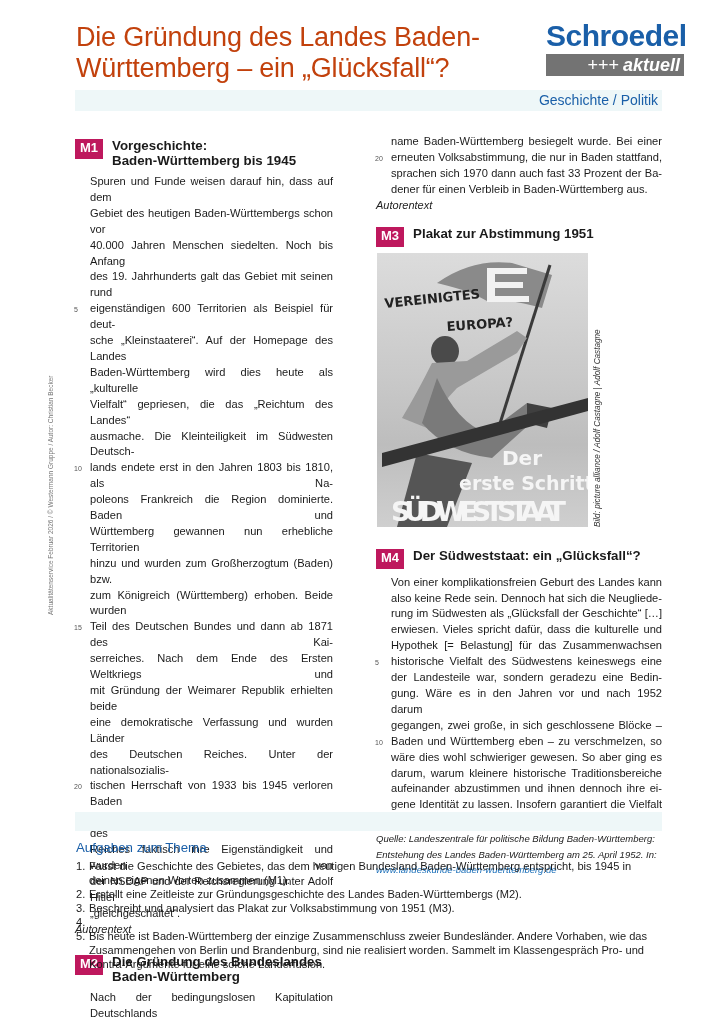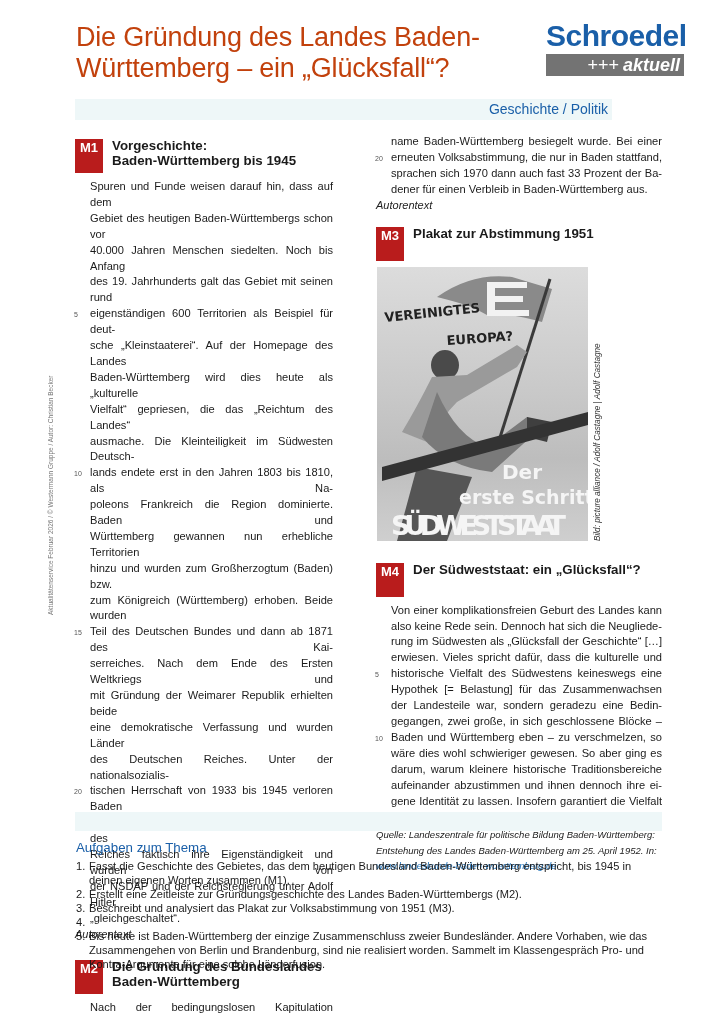--- a/index.html
+++ b/index.html
@@ -7,31 +7,31 @@
   body { position: relative; font-family: "Liberation Sans", "DejaVu Sans", sans-serif; color: #1a1a1a; }
 
   .title { position: absolute; left: 76px; top: 22px; width: 430px; color: #c2410c; font-size: 27px; line-height: 31px; font-weight: normal; letter-spacing: -0.2px; }
 
   .logo { position: absolute; left: 546px; top: 20px; width: 138px; }
   .logo-name { color: #1a5fa8; font-size: 30px; font-weight: bold; line-height: 32px; text-align: right; letter-spacing: -0.5px; }
   .logo-bar { background: #737373; color: #ffffff; height: 22px; margin-top: 2px; font-size: 18px; line-height: 22px; text-align: right; padding-right: 4px; font-style: italic; }
   .logo-bar .plus { font-style: normal; font-weight: normal; margin-right: 4px; }
   .logo-bar .word { font-weight: bold; }
 
-  .subject-band { position: absolute; left: 75px; top: 99px; width: 537px; height: 21px; background: #eef7f8; }
+  .subject-band { position: absolute; left: 75px; top: 90px; width: 587px; height: 21px; background: #eef7f8; }
   .subject { position: absolute; right: 4px; top: 2px; color: #1a5fa8; font-size: 14px; line-height: 17px; }
 
   .sidebar-credit { position: absolute; left: 45px; top: 615px; width: 290px; height: 12px; transform: rotate(-90deg); transform-origin: 0 0; font-size: 6.5px; color: #777; white-space: nowrap; line-height: 12px; }
 
   .col { position: absolute; font-size: 11.1px; line-height: 15.9px; }
   .col-left { left: 75px; top: 138px; width: 258px; }
   .col-right { left: 376px; top: 134px; width: 286px; }
 
   .mhead { display: flex; align-items: flex-start; margin-bottom: 6px; }
-  .mtag { background: #b91c1c; color: #fff; font-weight: bold; font-size: 13px; line-height: 17px; padding: 0 5px; margin-right: 9px; flex-shrink: 0; height: 34px; margin-top: 1px; }
+  .mtag { background: #be185d; color: #fff; font-weight: bold; font-size: 13px; line-height: 17px; padding: 0 5px; margin-right: 9px; flex-shrink: 0; height: 20px; margin-top: 1px; }
   .mtitle { font-weight: bold; font-size: 13.3px; line-height: 15px; color: #1a1a1a; }
 
   .para { position: relative; padding-left: 15px; text-align: justify; }
   .para .ln { display: block; position: relative; text-align: justify; text-align-last: justify; }
   .para .ln.last { text-align-last: left; }
   .ln .num { position: absolute; left: -16px; width: 10px; font-size: 7px; color: #555; top: 1px; }
   .source { font-style: italic; font-size: 11px; line-height: 13px; color: #222; margin-top: 1px; }
   .source-m4 { font-style: italic; font-size: 9.5px; line-height: 15.5px; color: #222; margin-top: 2px; }
   .link { color: #1a6eb8; }
 
@@ -167,23 +167,24 @@
   <section class="m4">
     <div class="mhead">
       <span class="mtag">M4</span>
       <div class="mtitle">Der Südweststaat: ein „Glücksfall“?</div>
     </div>
     <div class="para">
         <span class="ln">Von einer komplikationsfreien Geburt des Landes kann</span>
         <span class="ln">also keine Rede sein. Dennoch hat sich die Neugliede-</span>
         <span class="ln">rung im Südwesten als „Glücksfall der Geschichte“ […]</span>
         <span class="ln">erwiesen. Vieles spricht dafür, dass die kulturelle und</span>
+        <span class="ln">Hypothek [= Belastung] für das Zusammenwachsen</span>
         <span class="ln"><span class="num">5</span>historische Vielfalt des Südwestens keineswegs eine</span>
-        <span class="ln">Hypothek [= Belastung] für das Zusammenwachsen</span>
         <span class="ln">der Landesteile war, sondern geradezu eine Bedin-</span>
+        <span class="ln">gung. Wäre es in den Jahren vor und nach 1952 darum</span>
         <span class="ln">gegangen, zwei große, in sich geschlossene Blöcke –</span>
         <span class="ln"><span class="num">10</span>Baden und Württemberg eben – zu verschmelzen, so</span>
         <span class="ln">wäre dies wohl schwieriger gewesen. So aber ging es</span>
         <span class="ln">darum, warum kleinere historische Traditionsbereiche</span>
         <span class="ln">aufeinander abzustimmen und ihnen dennoch ihre ei-</span>
         <span class="ln">gene Identität zu lassen. Insofern garantiert die Vielfalt</span>
         <span class="ln last"><span class="num">15</span>des Landes seine Einheit.</span>
       </div>
     <div class="source-m4">
       <span>Quelle: Landeszentrale für politische Bildung Baden-Württemberg: Entstehung des Landes Baden-Württemberg am 25. April 1952. In: </span><span class="link">www.landeskunde-baden-wuerttemberg.de</span>

